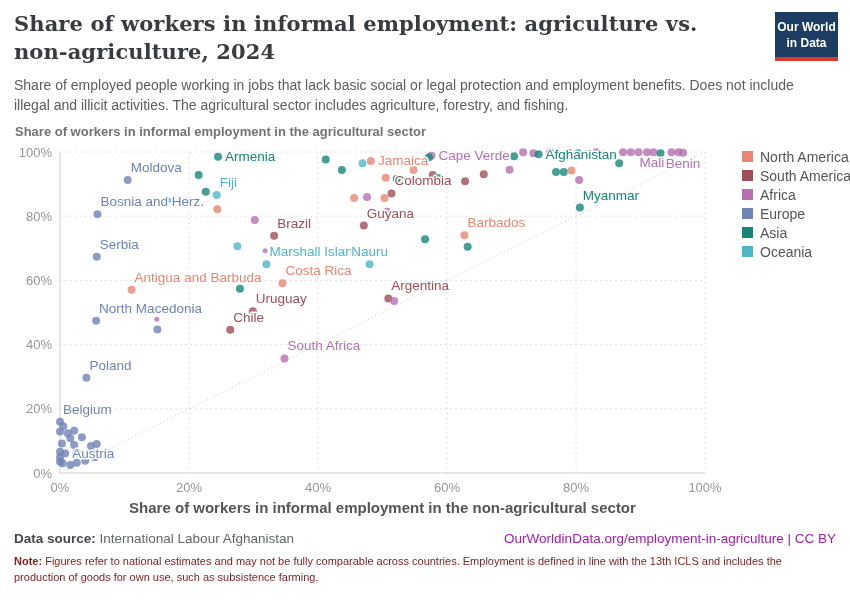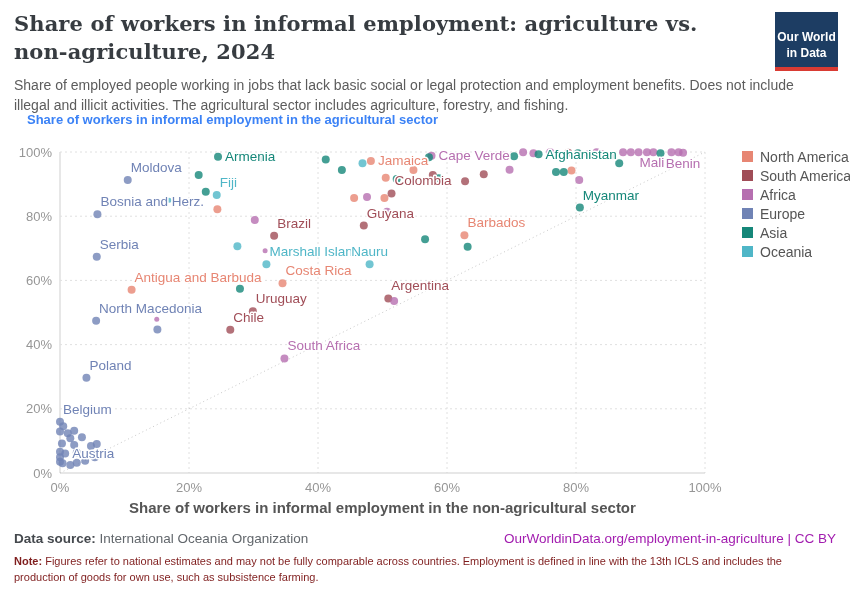--- a/index.html
+++ b/index.html
@@ -5,23 +5,23 @@
   html,body{margin:0;padding:0;background:#fff;}
   #page{position:relative;width:850px;height:600px;background:#fff;overflow:hidden;
         font-family:"Liberation Sans",sans-serif;}
   .title{position:absolute;left:14px;top:10px;max-width:720px;
          font-family:"DejaVu Serif",serif;font-weight:700;font-size:21px;line-height:1.32;
          color:#373c41;letter-spacing:.1px;}
   .subtitle{position:absolute;left:14px;top:76px;max-width:812px;
             font-size:14px;line-height:1.42;color:#5c5c5c;}
   .logo{position:absolute;left:775px;top:12px;width:63px;height:43px;background:#1d3d63;
         border-bottom:4px solid #d93b33;color:#fff;text-align:center;
-        font-size:12px;font-weight:700;line-height:1.3;padding-top:12px;
+        font-size:12px;font-weight:700;line-height:1.3;padding-top:2px;
         display:flex;flex-direction:column;justify-content:center;cursor:pointer;}
-  .y-axis-title{position:absolute;left:15px;top:112px;font-size:13px;font-weight:600;color:#3b82f6;margin-left:12px;}
+  .y-axis-title{position:absolute;left:15px;top:124px;font-size:13px;font-weight:600;color:#737373;}
   .x-axis-title{position:absolute;left:60px;top:499px;width:645px;text-align:center;
                 font-size:15px;font-weight:600;color:#555;}
   #plot{position:absolute;left:0;top:140px;}
   #legend{position:absolute;left:742px;top:147px;}
   .legend-item{display:flex;align-items:center;height:19px;cursor:pointer;}
   .swatch{display:inline-block;width:11px;height:11px;margin-right:7px;flex:0 0 11px;}
   .legend-label{font-size:14px;color:#555;white-space:nowrap;}
   .footer{position:absolute;left:14px;top:531px;width:822px;font-size:13.5px;color:#62676c;}
   .footer .row{display:flex;justify-content:space-between;}
   .footer b{color:#45494e;font-weight:700;}
@@ -225,21 +225,21 @@
         <span class="swatch" style="background: rgb(79, 182, 199);"></span>
         <span class="legend-label">Oceania</span>
       </div>
     </div>
 
   <div class="x-axis-title">Share of workers in informal employment in the non-agricultural sector</div>
 
   <div class="footer">
     <div class="row">
       <span><b>Data source:</b>
-        <span>International Oceania Organization</span></span>
+        <span>International Labour Afghanistan</span></span>
       <span class="url">OurWorldinData.org/employment-in-agriculture | CC BY</span>
     </div>
   </div>
 
   <div class="note">
     <b>Note:</b>
     <span>Figures refer to national estimates and may not be fully comparable across countries. Employment is defined in line with the 13th ICLS and includes the production of goods for own use, such as subsistence farming.</span>
   </div>
 
 </div>

